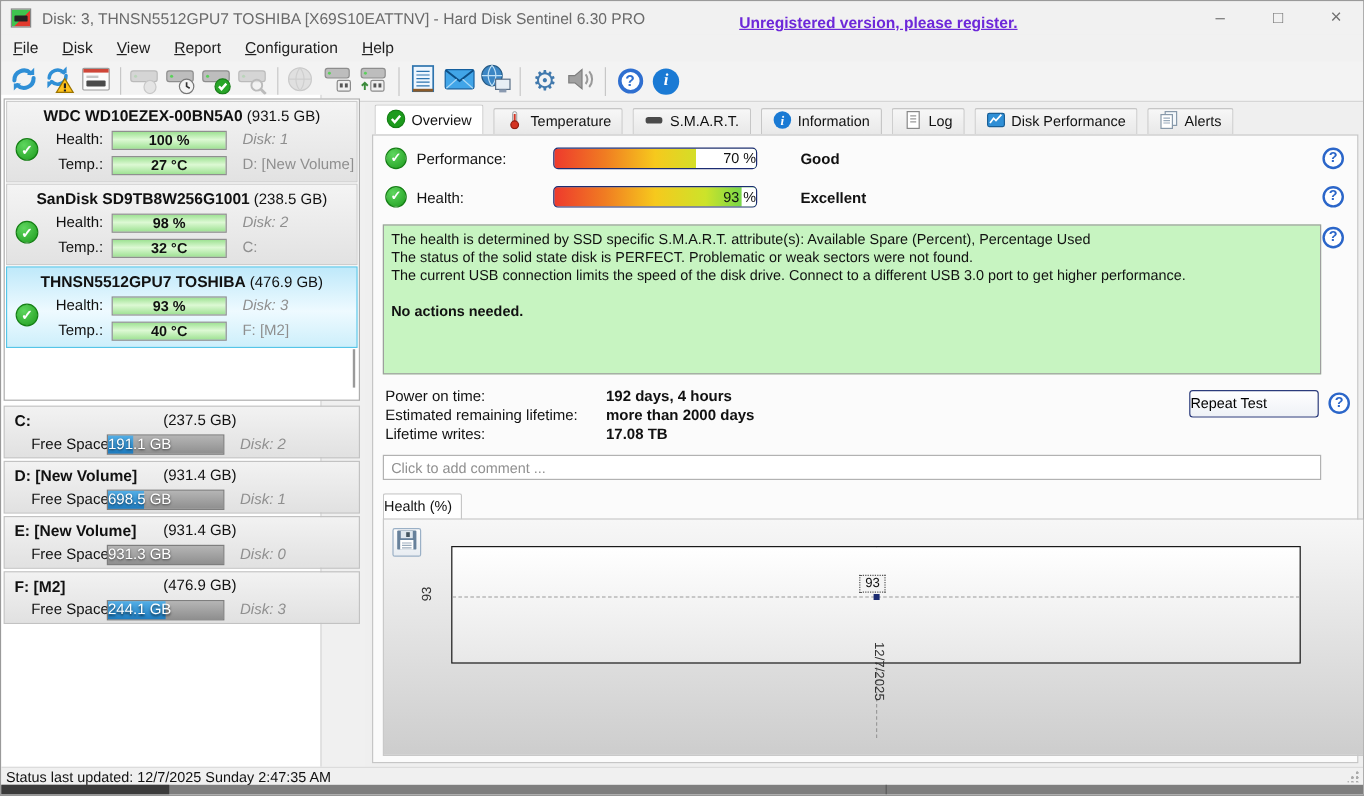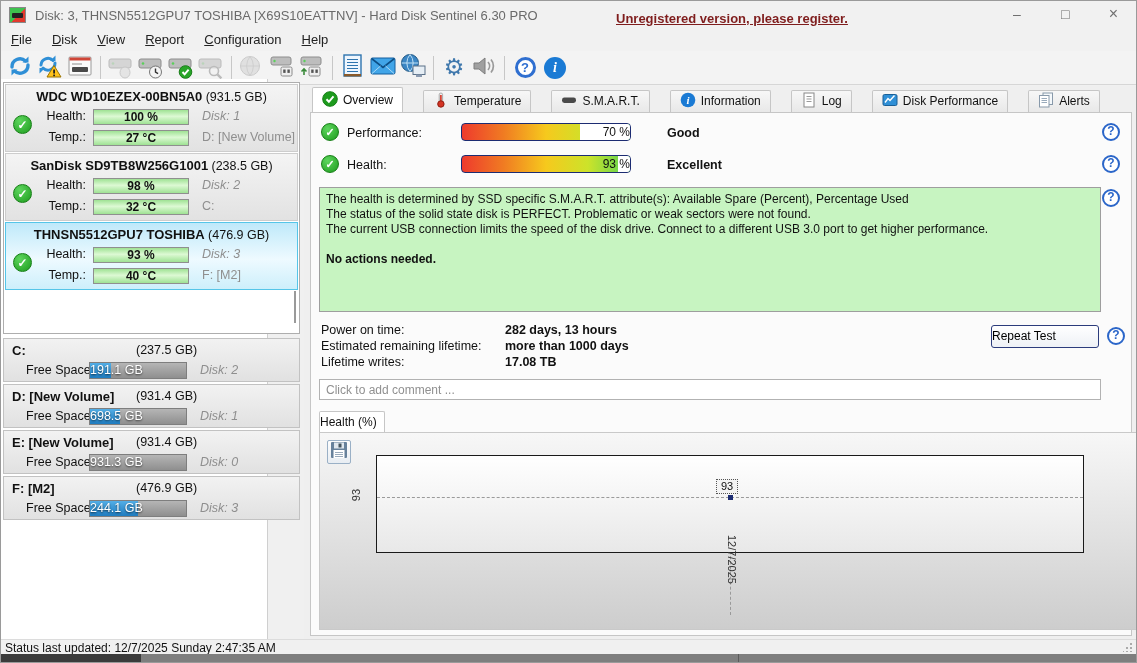--- a/index.html
+++ b/index.html
@@ -20,21 +20,21 @@
   .menubar{position:absolute;top:28px;left:0;right:0;height:22px;background:#f1f1f1}
   .menu-item{display:inline-block;padding:3px 10px;font-size:13px;color:#222}
   .menu-item::first-letter{text-decoration:underline}
   
   .toolbar{position:absolute;top:50px;left:0;right:0;height:34px;background:#f3f3f3;
            border-bottom:1px solid #d6d6d6;white-space:nowrap;padding-left:4px}
   .tbtn{display:inline-block;width:30px;height:30px;margin:2px 0;vertical-align:top;
         text-align:center;line-height:28px}
   .tbtn.disabled{opacity:.55;filter:grayscale(60%)}
   .tsep{display:inline-block;width:1px;height:24px;background:#c7c7c7;margin:5px 5px;vertical-align:top}
-  .register{position:absolute;left:615px;top:10px;color:#7f1d1d;font-weight:bold;
+  .register{position:absolute;left:615px;top:10px;color:#6d28d9;font-weight:bold;
             text-decoration:underline;font-size:13px}
   .ring-help{display:inline-block;width:21px;height:21px;border-radius:50%;border:3px solid #2f6fd0;
              background:#fff;color:#2f6fd0;font-weight:bold;font-size:13px;line-height:15px;margin-top:4px}
   .ring-info{display:inline-block;width:22px;height:22px;border-radius:50%;background:#1a7ad4;
              color:#fff;font-weight:bold;font-style:italic;font-size:14px;line-height:22px;
              font-family:"Liberation Serif",serif;margin-top:4px}
   
   .leftpanel{position:absolute;left:0;top:78px;width:267px;bottom:23px;background:#fff;
              border-right:1px solid #cfcfcf}
   .diskbox{position:absolute;left:2px;top:3px;width:297px;height:252px;border:1px solid #aeaeae;background:#fff}
@@ -64,21 +64,21 @@
         background:linear-gradient(#b5b5b5,#8f8f8f)}
   .fbar .fill{position:absolute;left:0;top:0;bottom:0;background:linear-gradient(#53aee6,#1e7cc0)}
   .fbar .txt{position:absolute;inset:0;color:#fff;font-weight:normal;font-size:12.5px;line-height:15px;
              text-shadow:0 1px 2px rgba(0,0,0,.65)}
   .pdisk{position:absolute;left:196px;top:24px;color:#8f8f8f;font-style:italic;font-size:12.5px}
   .vscroll{position:absolute;right:3px;top:208px;width:2px;height:32px;background:#9a9a9a}
   
   .rightpanel{position:absolute;left:303px;top:85px;right:0;bottom:23px;background:#efefef}
   .tabsrow{position:absolute;left:8px;top:1px;right:4px;height:25px;white-space:nowrap}
   .tab{display:inline-block;height:22px;margin-top:3px;border:1px solid #c6c6c6;border-bottom:none;
-       background:linear-gradient(#f7f7f7,#e8e8e8);padding:0 9px;margin-right:20px;
+       background:linear-gradient(#f7f7f7,#e8e8e8);padding:0 9px;margin-right:8px;
        border-radius:2px 2px 0 0;font-size:12px;line-height:21px;vertical-align:bottom}
   .tab.active{background:#fff;height:25px;margin-top:0;line-height:24px}
   .ti{display:inline-block;vertical-align:-3px;margin-right:5px}
   .page{position:absolute;left:6px;top:26px;width:822px;height:524px;background:#fbfbfb;border:1px solid #c6c6c6}
   .row-icon{position:absolute;left:10px;width:18px;height:18px;border-radius:50%;
             background:radial-gradient(circle at 35% 30%,#5ed65e,#1d9b1d);border:1px solid #157f15;
             color:#fff;text-align:center;line-height:17px;font-size:11px;font-weight:bold}
   .row-label{position:absolute;left:36px;font-size:12.5px}
   .pct-bar{position:absolute;left:150px;width:170px;height:18px;border:1px solid #1c2c72;border-radius:4px;
            background:linear-gradient(to right,#ee3a2d,#f07c22,#f6c91d,#cce32a,#57d255);overflow:hidden}
@@ -365,23 +365,23 @@
       <div class="statusbox" id="statusbox">
           <div>The health is determined by SSD specific S.M.A.R.T. attribute(s):  Available Spare (Percent), Percentage Used</div>
           <div>The status of the solid state disk is PERFECT. Problematic or weak sectors were not found.</div>
           <div>The current USB connection limits the speed of the disk drive. Connect to a different USB 3.0 port to get higher performance.</div>
           <div>&nbsp;</div>
           <div class="bold">No actions needed.</div>
         </div>
       <span class="help" style="left:791px;top:76px">?</span>
 
       <span class="info-label" style="top:210px">Power on time:</span>
-      <span class="info-value" style="top:210px">282 days, 13 hours</span>
+      <span class="info-value" style="top:210px">192 days, 4 hours</span>
       <span class="info-label" style="top:226px">Estimated remaining lifetime:</span>
-      <span class="info-value" style="top:226px">more than 1000 days</span>
+      <span class="info-value" style="top:226px">more than 2000 days</span>
       <span class="info-label" style="top:242px">Lifetime writes:</span>
       <span class="info-value" style="top:242px">17.08 TB</span>
 
       <button class="repeat-btn">Repeat Test</button>
       <span class="help" style="left:796px;top:214px">?</span>
 
       <input class="comment" placeholder="Click to add comment ..." style="">
 
       <div class="chart-tab">Health (%)</div>
       <div class="chart-panel">

